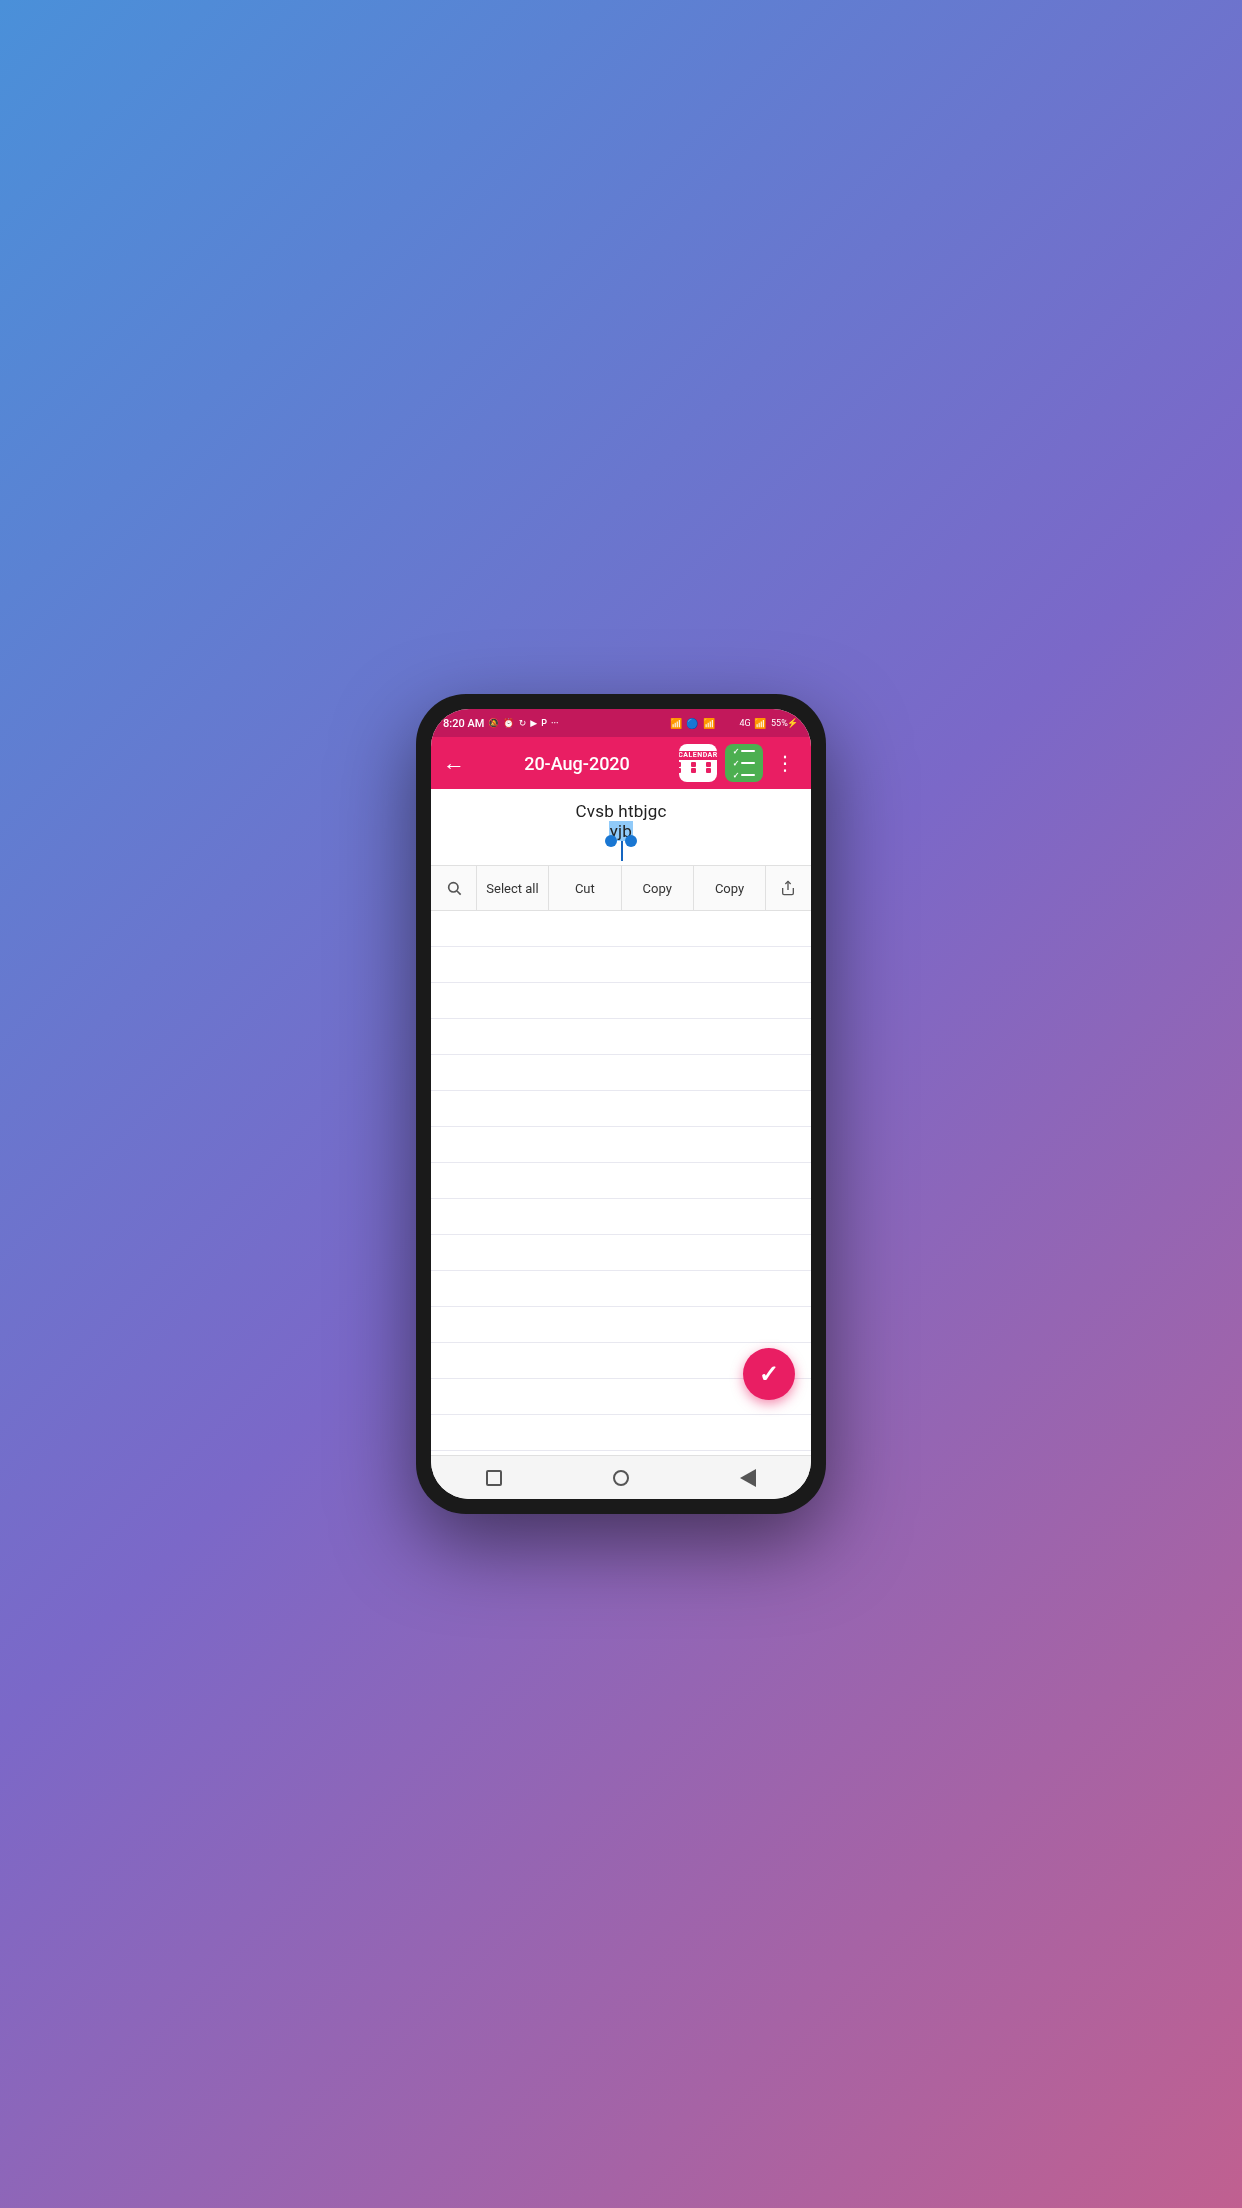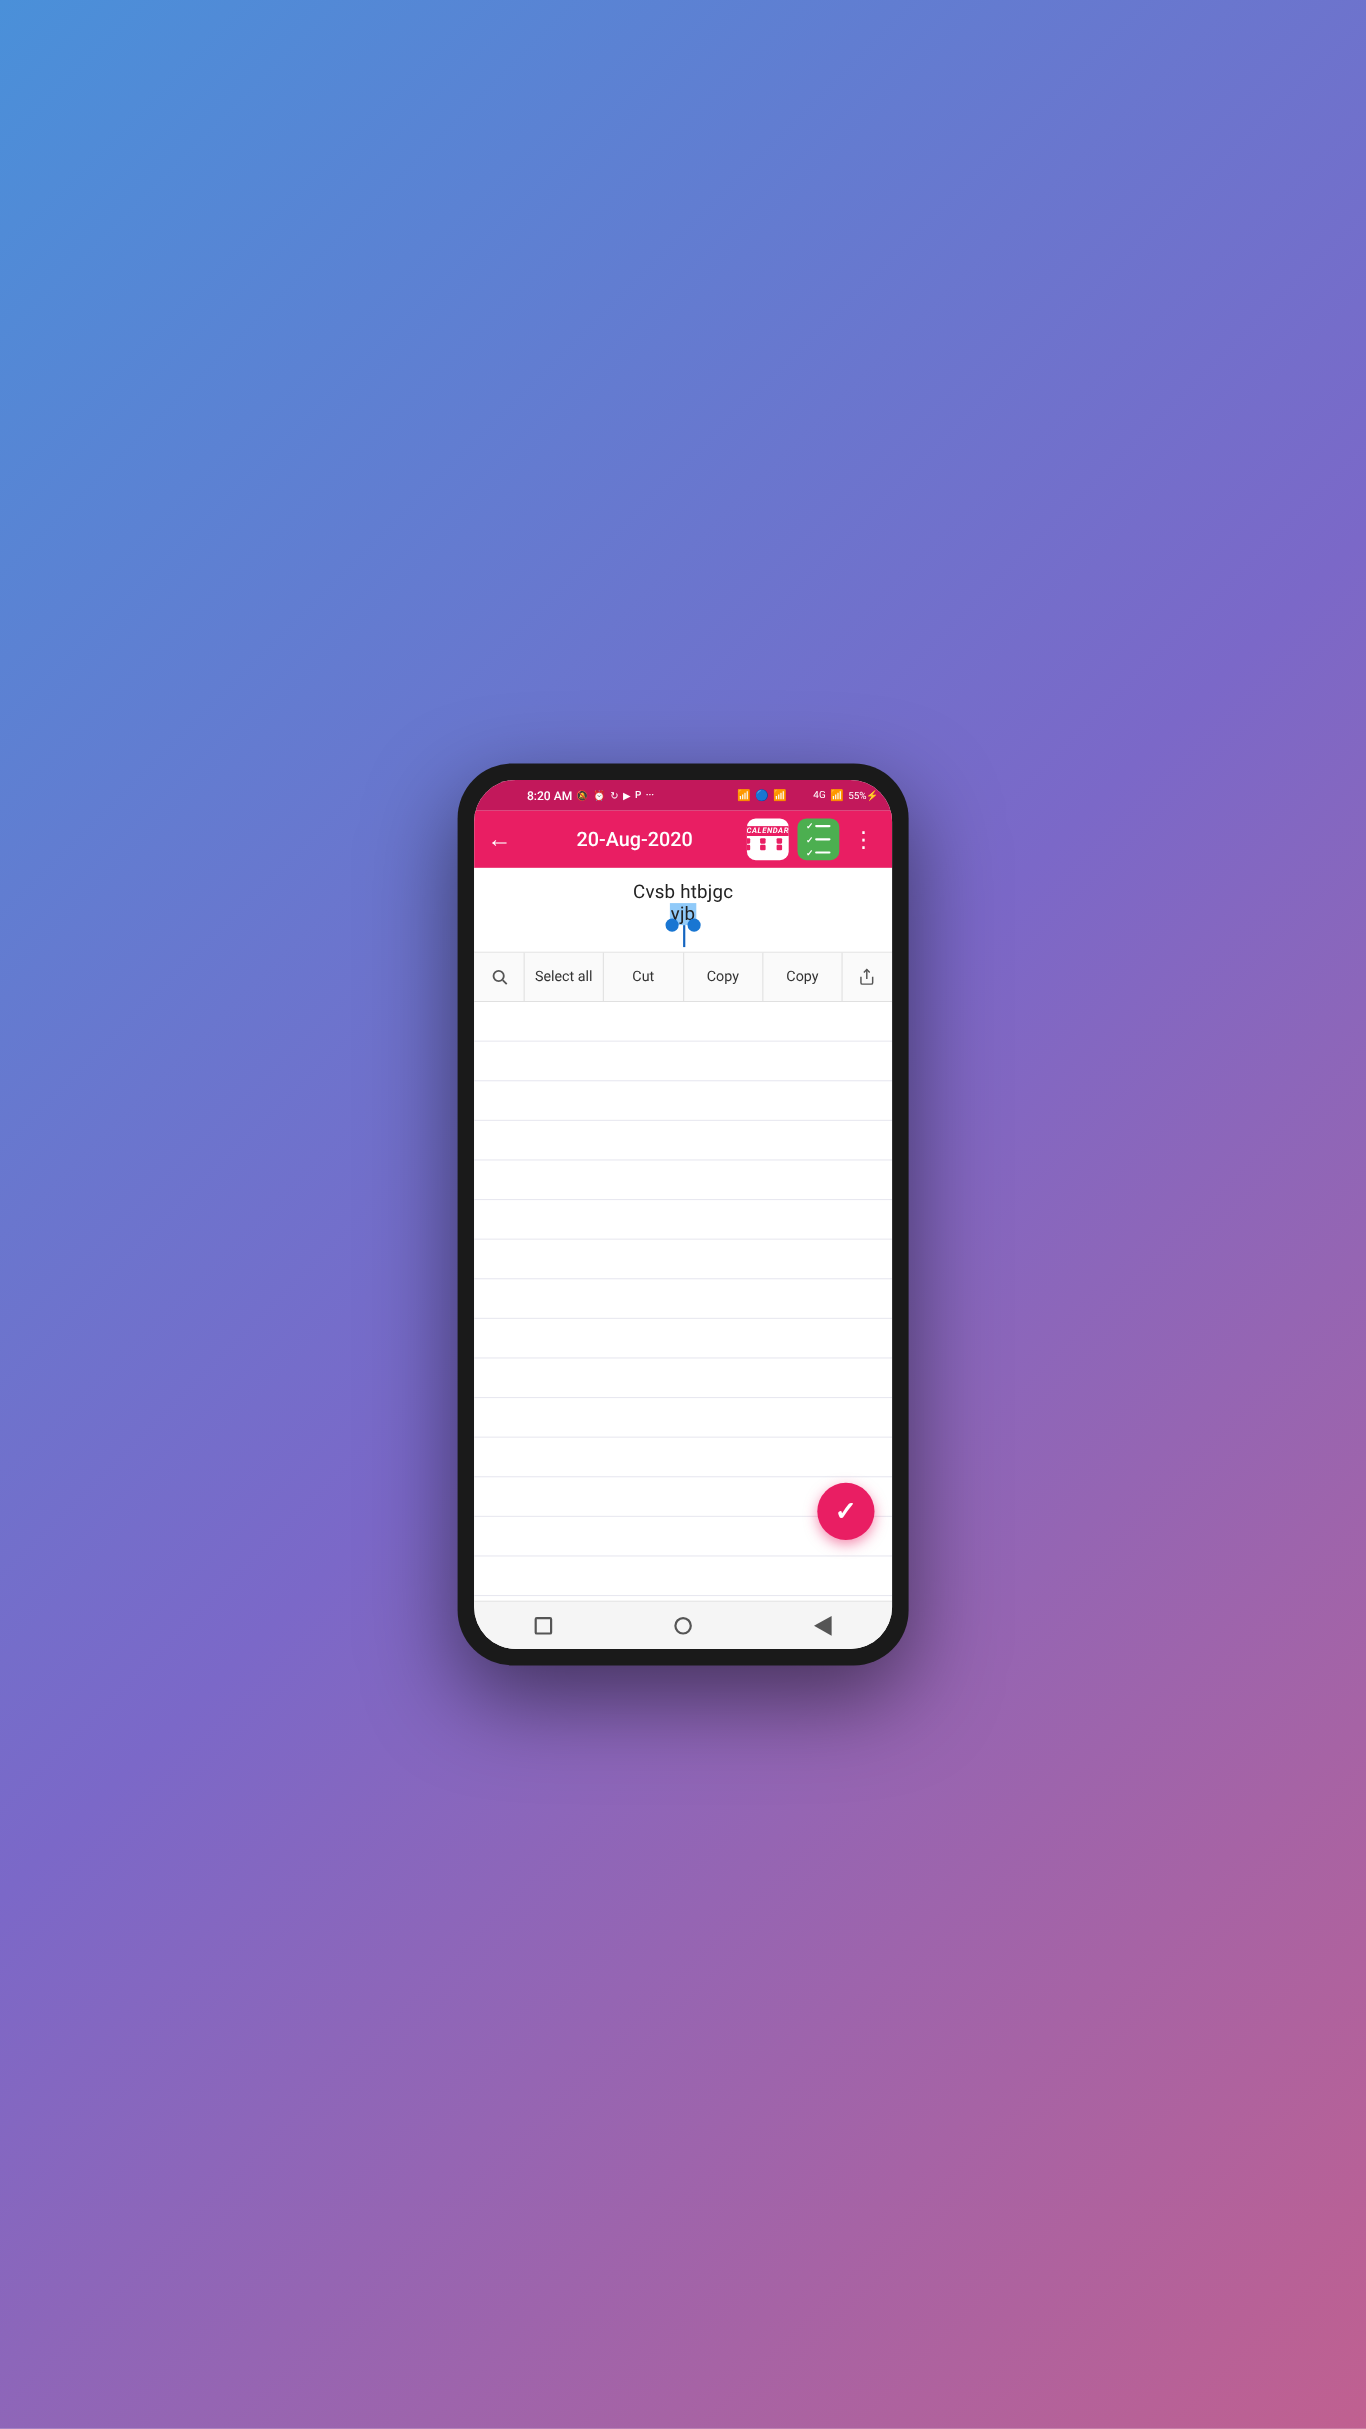--- a/index.html
+++ b/index.html
@@ -45,21 +45,20 @@
       flex-shrink: 0;
     }
 
     .status-left {
       color: #fff;
       font-size: 11px;
       font-weight: 500;
       display: flex;
       align-items: center;
       gap: 4px;
-      margin-left: 36px;
     }
 
     .status-right {
       display: flex;
       align-items: center;
       gap: 4px;
     }
 
     
     .app-bar {
@@ -100,21 +99,20 @@
       display: flex;
       align-items: center;
       justify-content: center;
       overflow: hidden;
       cursor: pointer;
     }
 
     .calendar-icon-inner {
       text-align: center;
       line-height: 1;
-      font-style: italic;
     }
 
     .calendar-icon-top {
       background: #e91e63;
       color: #fff;
       font-size: 7px;
       font-weight: bold;
       padding: 1px 4px;
       letter-spacing: 0.5px;
     }

